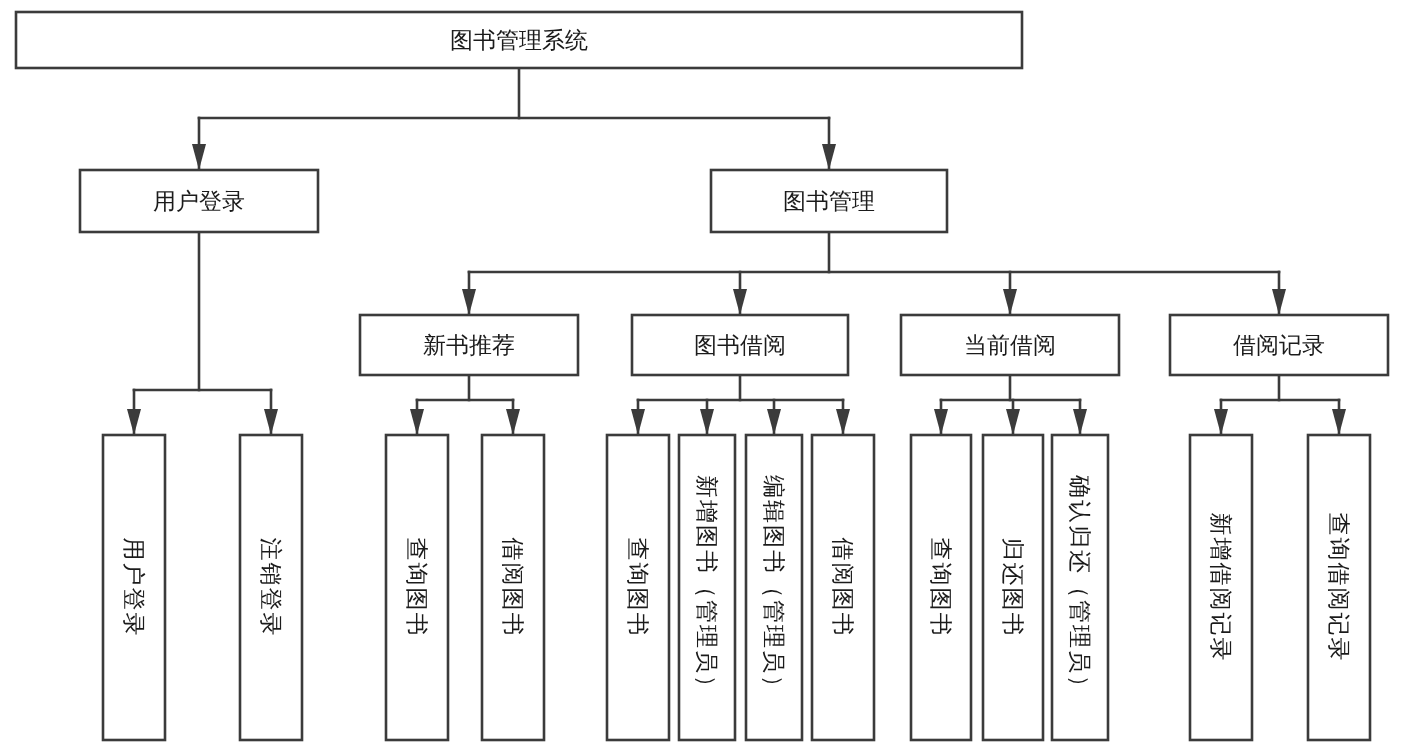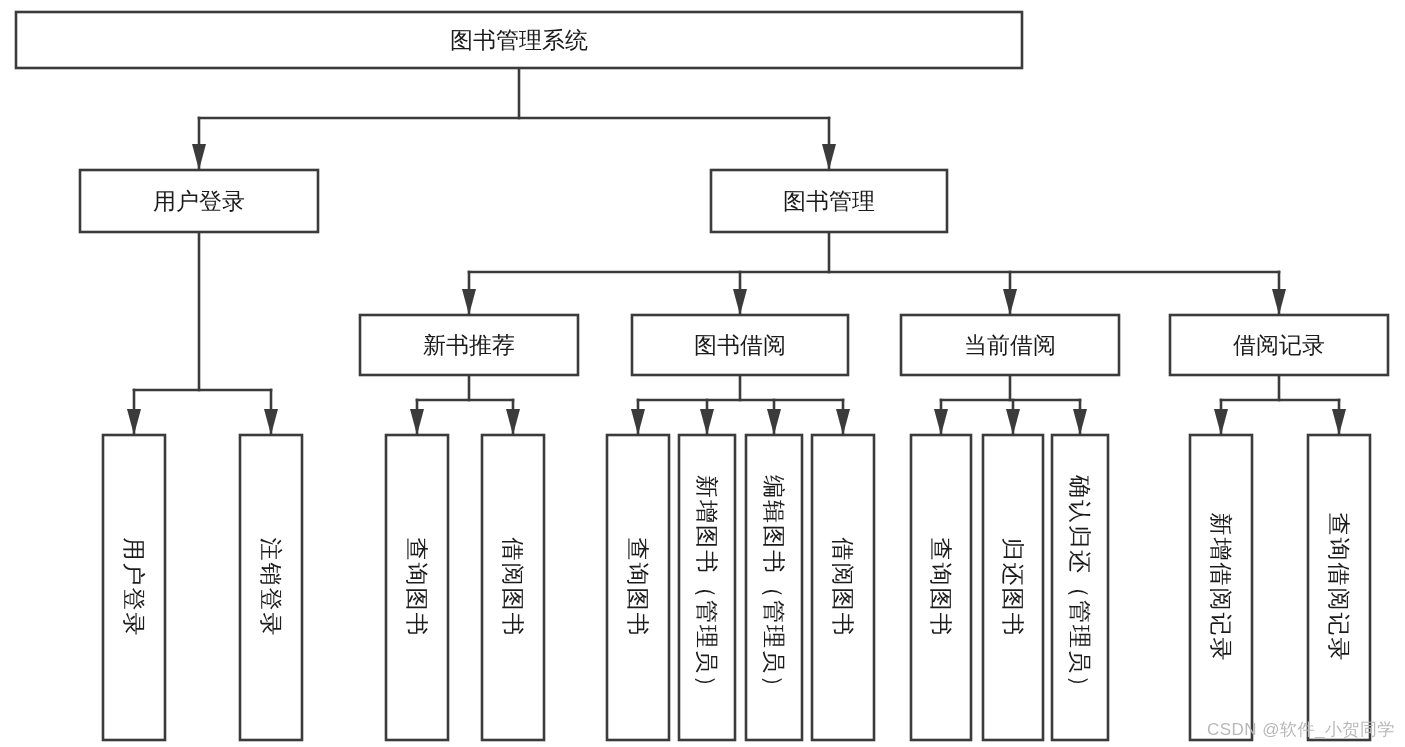--- a/index.html
+++ b/index.html
@@ -199,14 +199,13 @@
         <g>
           <rect x="1190" y="435" width="62" height="305" class="node-box"></rect>
           <text x="1221" y="587.5" class="node-label label-v" transform="rotate(90 1221 587.5)">新增借阅记录</text>
         </g>
         <g>
           <rect x="1308" y="435" width="62" height="305" class="node-box"></rect>
           <text x="1339" y="587.5" class="node-label label-v" transform="rotate(90 1339 587.5)">查询借阅记录</text>
         </g>
       </g>
   </svg>
-  <div class="watermark">CSDN @软件_小贺同学</div>
 </div>
 
 </body></html>

